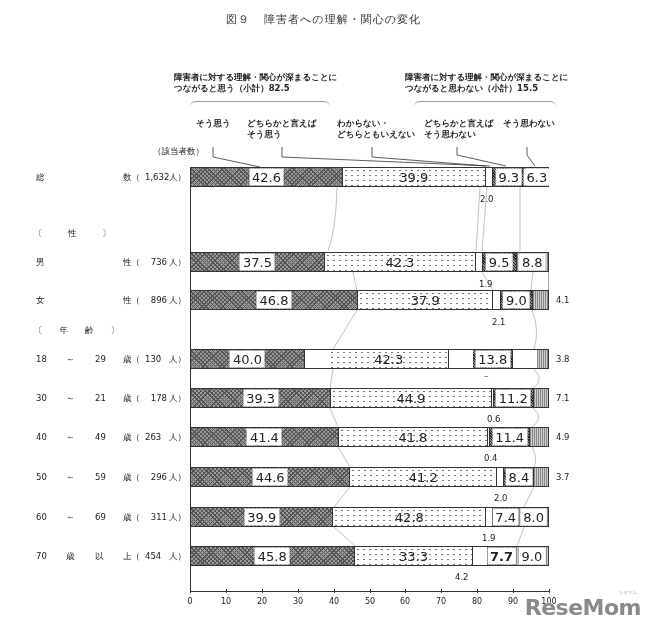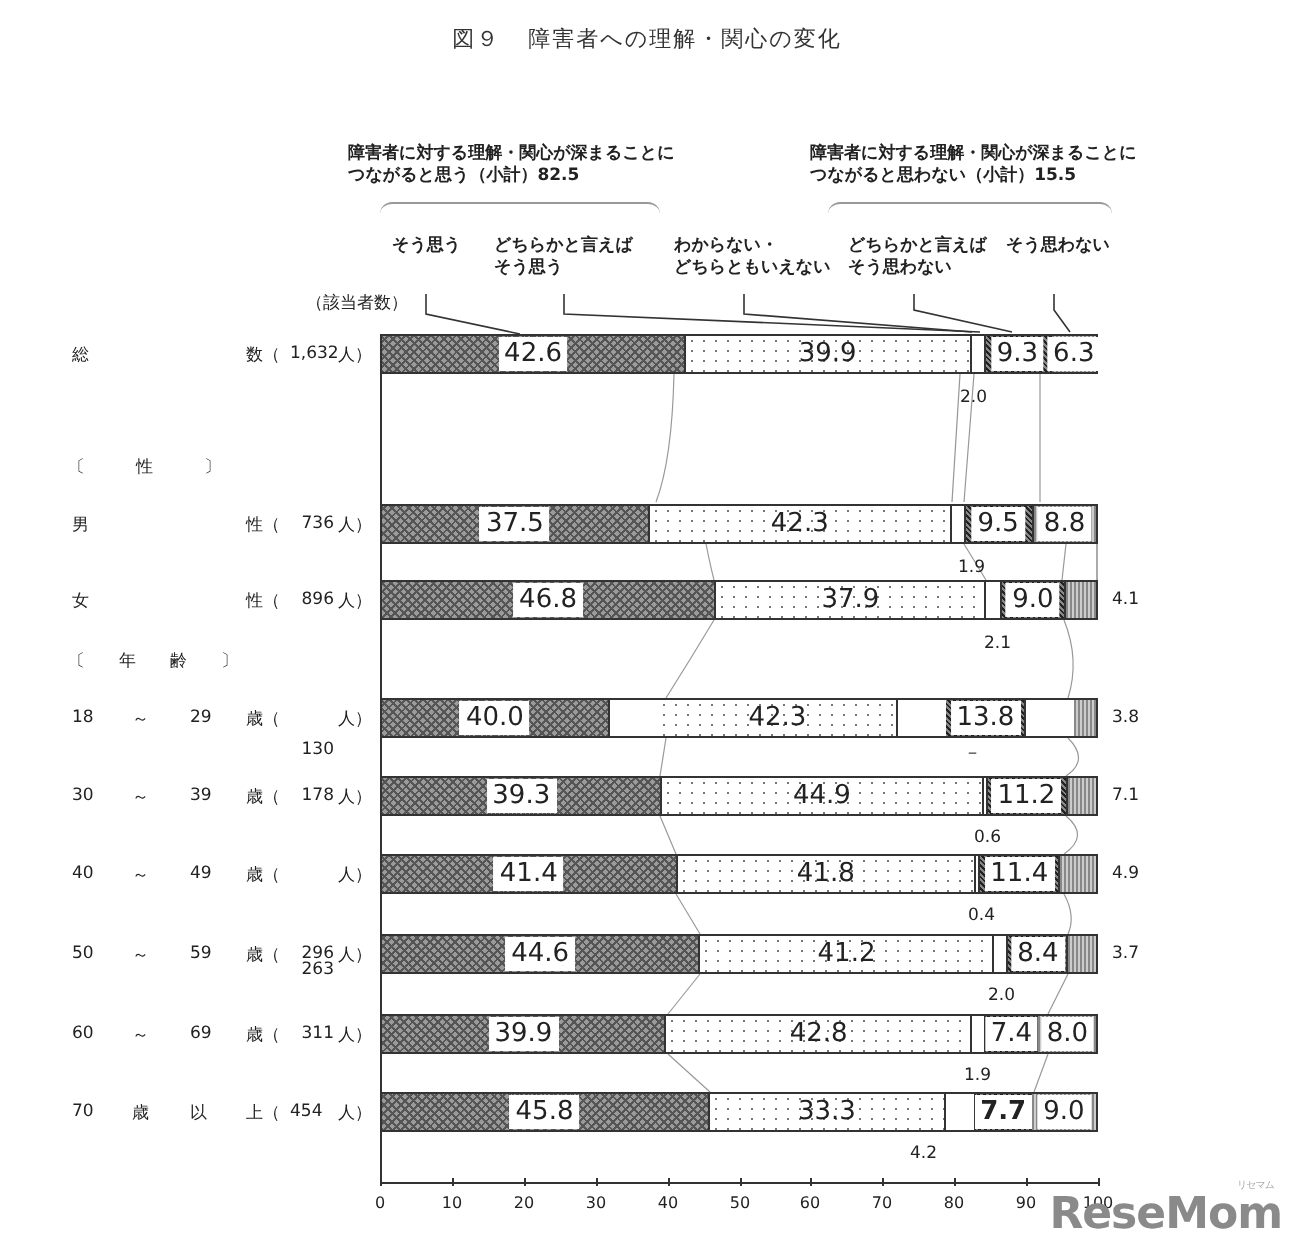--- a/index.html
+++ b/index.html
@@ -167,40 +167,40 @@
     </div>
   <div class="seg s5" style="width:4.2%;"></div>
 </div>
 <div class="out" style="left:492px;top:317px;">2.1</div>
 <div class="out" style="left:556px;top:295px;">4.1</div>
 
 <div class="abs lbl" style="left:36px;top:354px;">18</div>
 <div class="abs lbl" style="left:66px;top:354px;">～</div>
 <div class="abs lbl" style="left:95px;top:354px;">29</div>
 <div class="abs lbl" style="left:123px;top:354px;">歳（</div>
-<div class="abs lbl" style="left:145px;top:354px;width:22px;text-align:right;margin-top:16px;">130</div>
+<div class="abs lbl" style="left:145px;top:354px;width:22px;text-align:left;">130</div>
 <div class="abs lbl" style="left:169px;top:354px;">人）</div>
 <div class="bar" style="top:349px;gap:24px;">
   <div class="seg s1" style="width:40.0%;">
       <span class="val">40.0</span>
     </div>
   <div class="seg s2" style="width:42.3%;">
       <span class="val">42.3</span>
     </div>
   <div class="seg s4" style="width:13.8%;">
       <span class="val">13.8</span>
     </div>
   <div class="seg s5" style="width:3.9%;"></div>
 </div>
 <div class="out" style="left:482px;top:371px;">－</div>
 <div class="out" style="left:556px;top:354px;">3.8</div>
 
 <div class="abs lbl" style="left:36px;top:393px;">30</div>
 <div class="abs lbl" style="left:66px;top:393px;">～</div>
-<div class="abs lbl" style="left:95px;top:393px;">39</div>
+<div class="abs lbl" style="left:95px;top:393px;">21</div>
 <div class="abs lbl" style="left:123px;top:393px;">歳（</div>
 <div class="abs lbl" style="left:145px;top:393px;width:22px;text-align:right;">178</div>
 <div class="abs lbl" style="left:169px;top:393px;">人）</div>
 <div class="bar" style="top:388px;">
   <div class="seg s1" style="width:39.3%;">
       <span class="val">39.3</span>
     </div>
   <div class="seg s2" style="width:44.9%;">
       <span class="val">44.9</span>
     </div>
@@ -210,21 +210,21 @@
     </div>
   <div class="seg s5" style="width:4.0%;"></div>
 </div>
 <div class="out" style="left:487px;top:414px;">0.6</div>
 <div class="out" style="left:556px;top:393px;">7.1</div>
 
 <div class="abs lbl" style="left:36px;top:432px;">40</div>
 <div class="abs lbl" style="left:66px;top:432px;">～</div>
 <div class="abs lbl" style="left:95px;top:432px;">49</div>
 <div class="abs lbl" style="left:123px;top:432px;">歳（</div>
-<div class="abs lbl" style="left:145px;top:432px;width:22px;text-align:right;margin-top:48px;">263</div>
+<div class="abs lbl" style="left:145px;top:432px;width:22px;text-align:left;">263</div>
 <div class="abs lbl" style="left:169px;top:432px;">人）</div>
 <div class="bar" style="top:427px;">
   <div class="seg s1" style="width:41.4%;">
       <span class="val">41.4</span>
     </div>
   <div class="seg s2" style="width:41.8%;">
       <span class="val">41.8</span>
     </div>
   <div class="seg s3" style="width:0.5%;"></div>
   <div class="seg s4" style="width:11.4%;">

